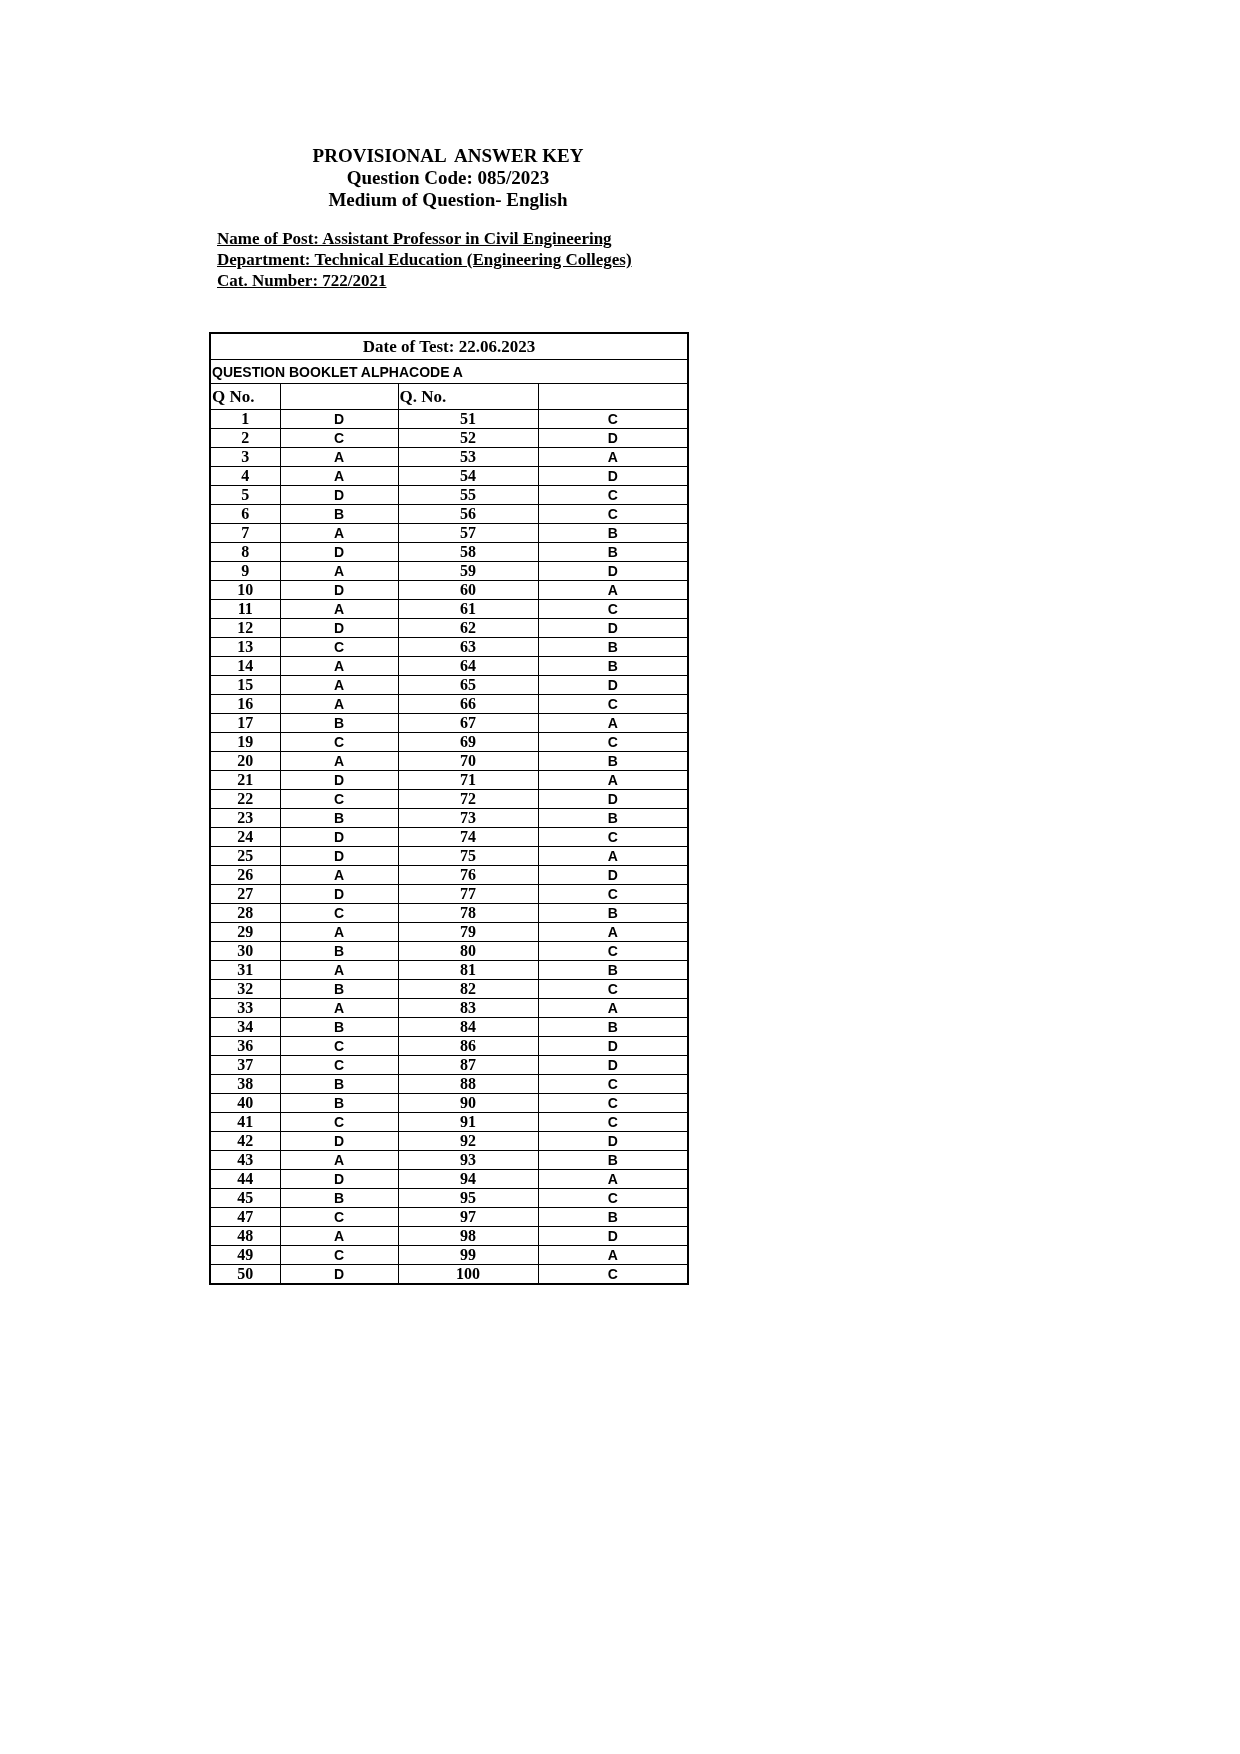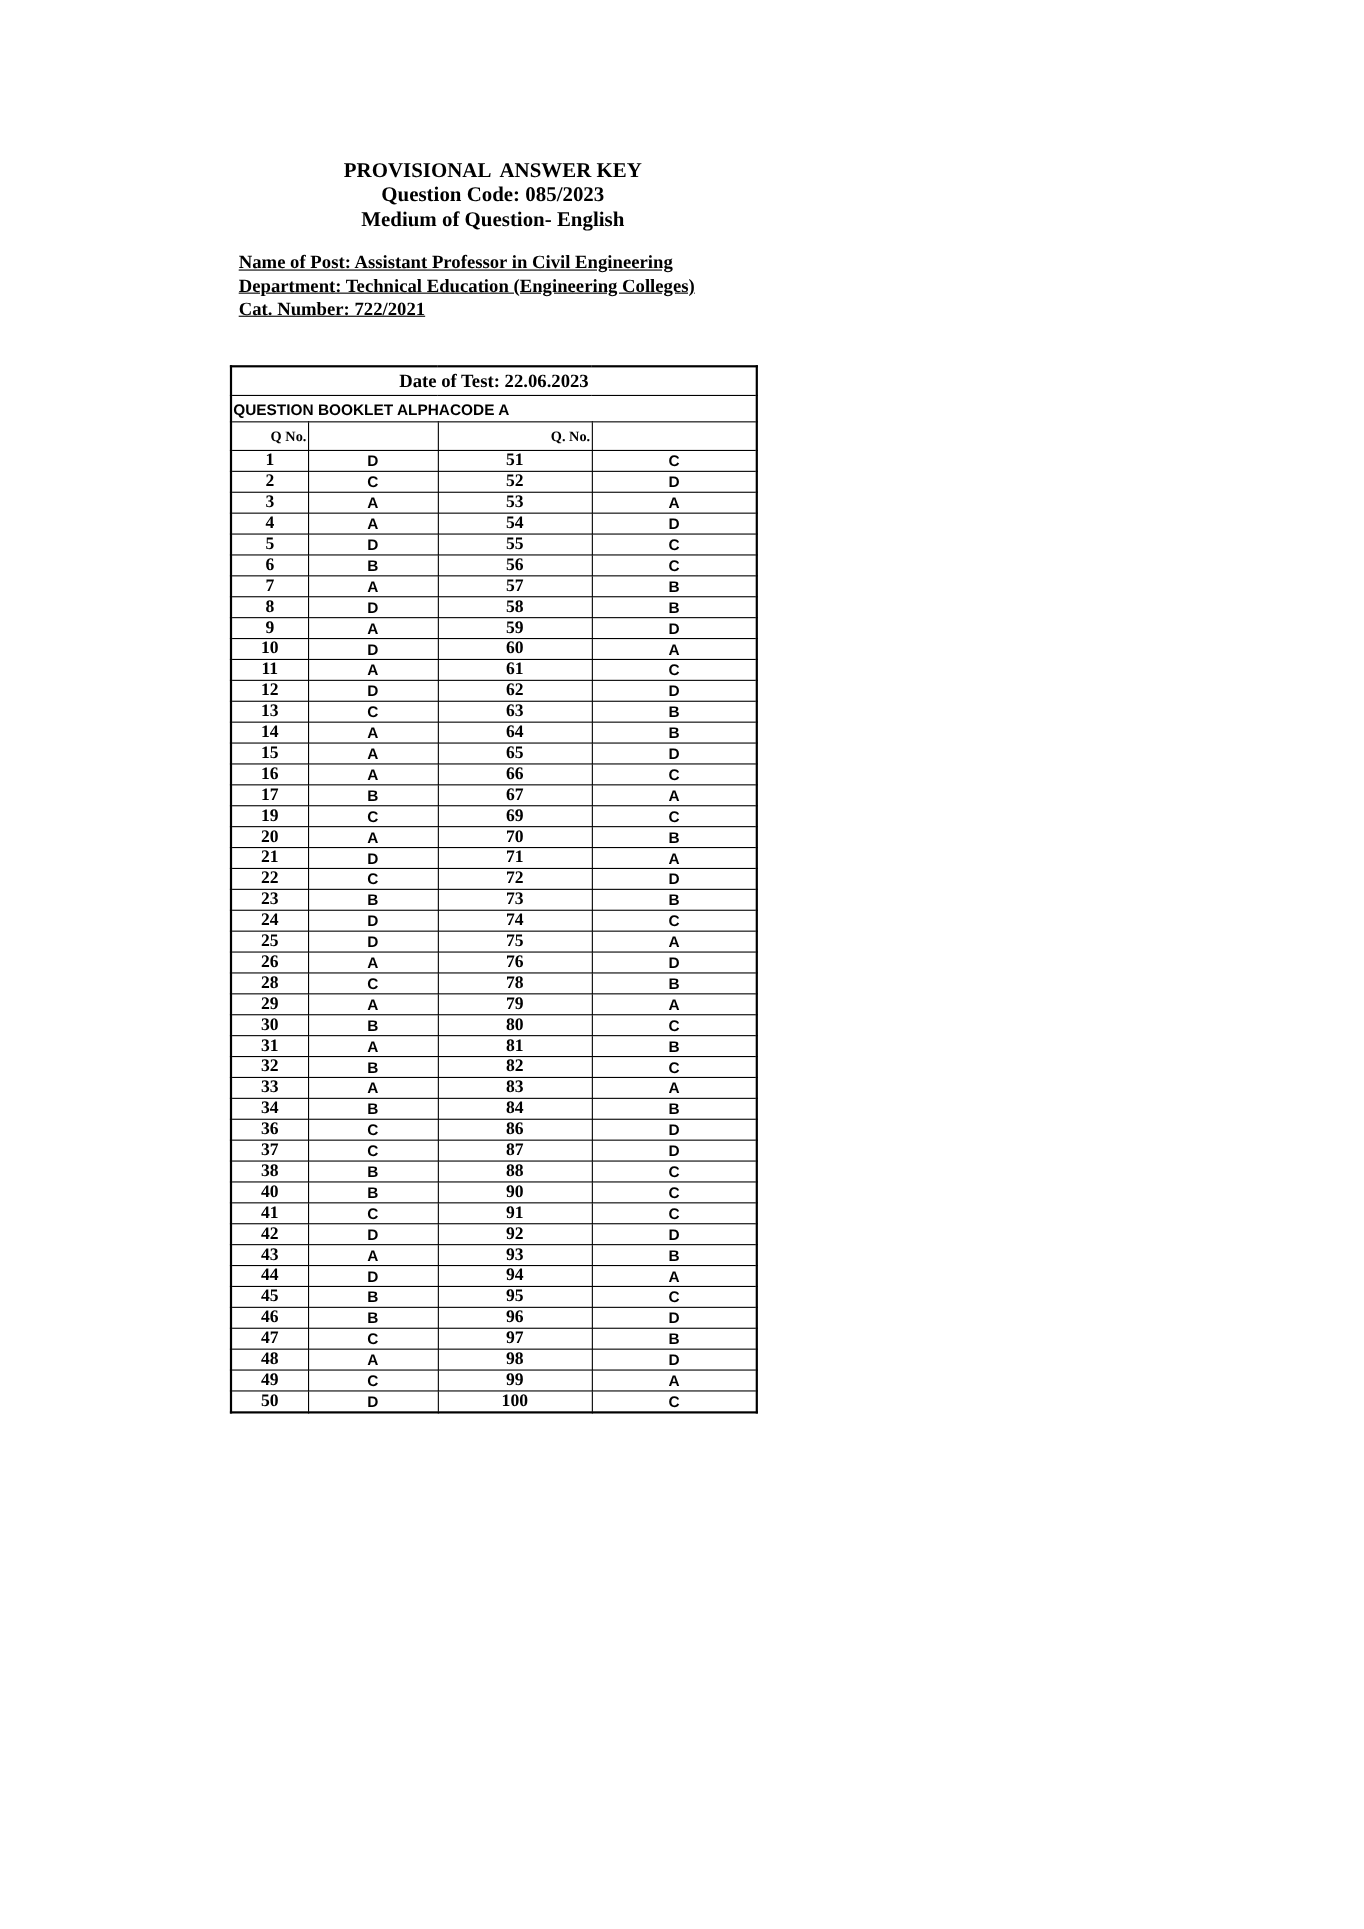--- a/index.html
+++ b/index.html
@@ -67,23 +67,23 @@
   th.booklet-header {
     font-family: "Liberation Sans", sans-serif;
     font-weight: bold;
     font-size: 14px;
     height: 21px;
     text-align: left;
   }
   th.col-header {
     font-family: "Liberation Serif", serif;
     font-weight: bold;
-    font-size: 13px;
+    font-size: 17px;
     height: 23px;
-    text-align: right;
+    text-align: left;
     border-bottom-width: 2px;
   }
   td.qno {
     font-family: "Liberation Serif", serif;
     font-weight: bold;
     font-size: 16px;
     height: 18px;
     text-align: center;
     padding: 0;
   }
@@ -280,20 +280,26 @@
     <td class="qno">75</td>
     <td class="ans">A</td>
   </tr>
           <tr>
     <td class="qno">26</td>
     <td class="ans">A</td>
     <td class="qno">76</td>
     <td class="ans">D</td>
   </tr>
           <tr>
+    <td class="qno">27</td>
+    <td class="ans">D</td>
+    <td class="qno">77</td>
+    <td class="ans">C</td>
+  </tr>
+          <tr>
     <td class="qno">28</td>
     <td class="ans">C</td>
     <td class="qno">78</td>
     <td class="ans">B</td>
   </tr>
           <tr>
     <td class="qno">29</td>
     <td class="ans">A</td>
     <td class="qno">79</td>
     <td class="ans">A</td>
@@ -374,26 +380,20 @@
     <td class="qno">44</td>
     <td class="ans">D</td>
     <td class="qno">94</td>
     <td class="ans">A</td>
   </tr>
           <tr>
     <td class="qno">45</td>
     <td class="ans">B</td>
     <td class="qno">95</td>
     <td class="ans">C</td>
-  </tr>
-          <tr>
-    <td class="qno">46</td>
-    <td class="ans">B</td>
-    <td class="qno">96</td>
-    <td class="ans">D</td>
   </tr>
           <tr>
     <td class="qno">47</td>
     <td class="ans">C</td>
     <td class="qno">97</td>
     <td class="ans">B</td>
   </tr>
           <tr>
     <td class="qno">48</td>
     <td class="ans">A</td>

